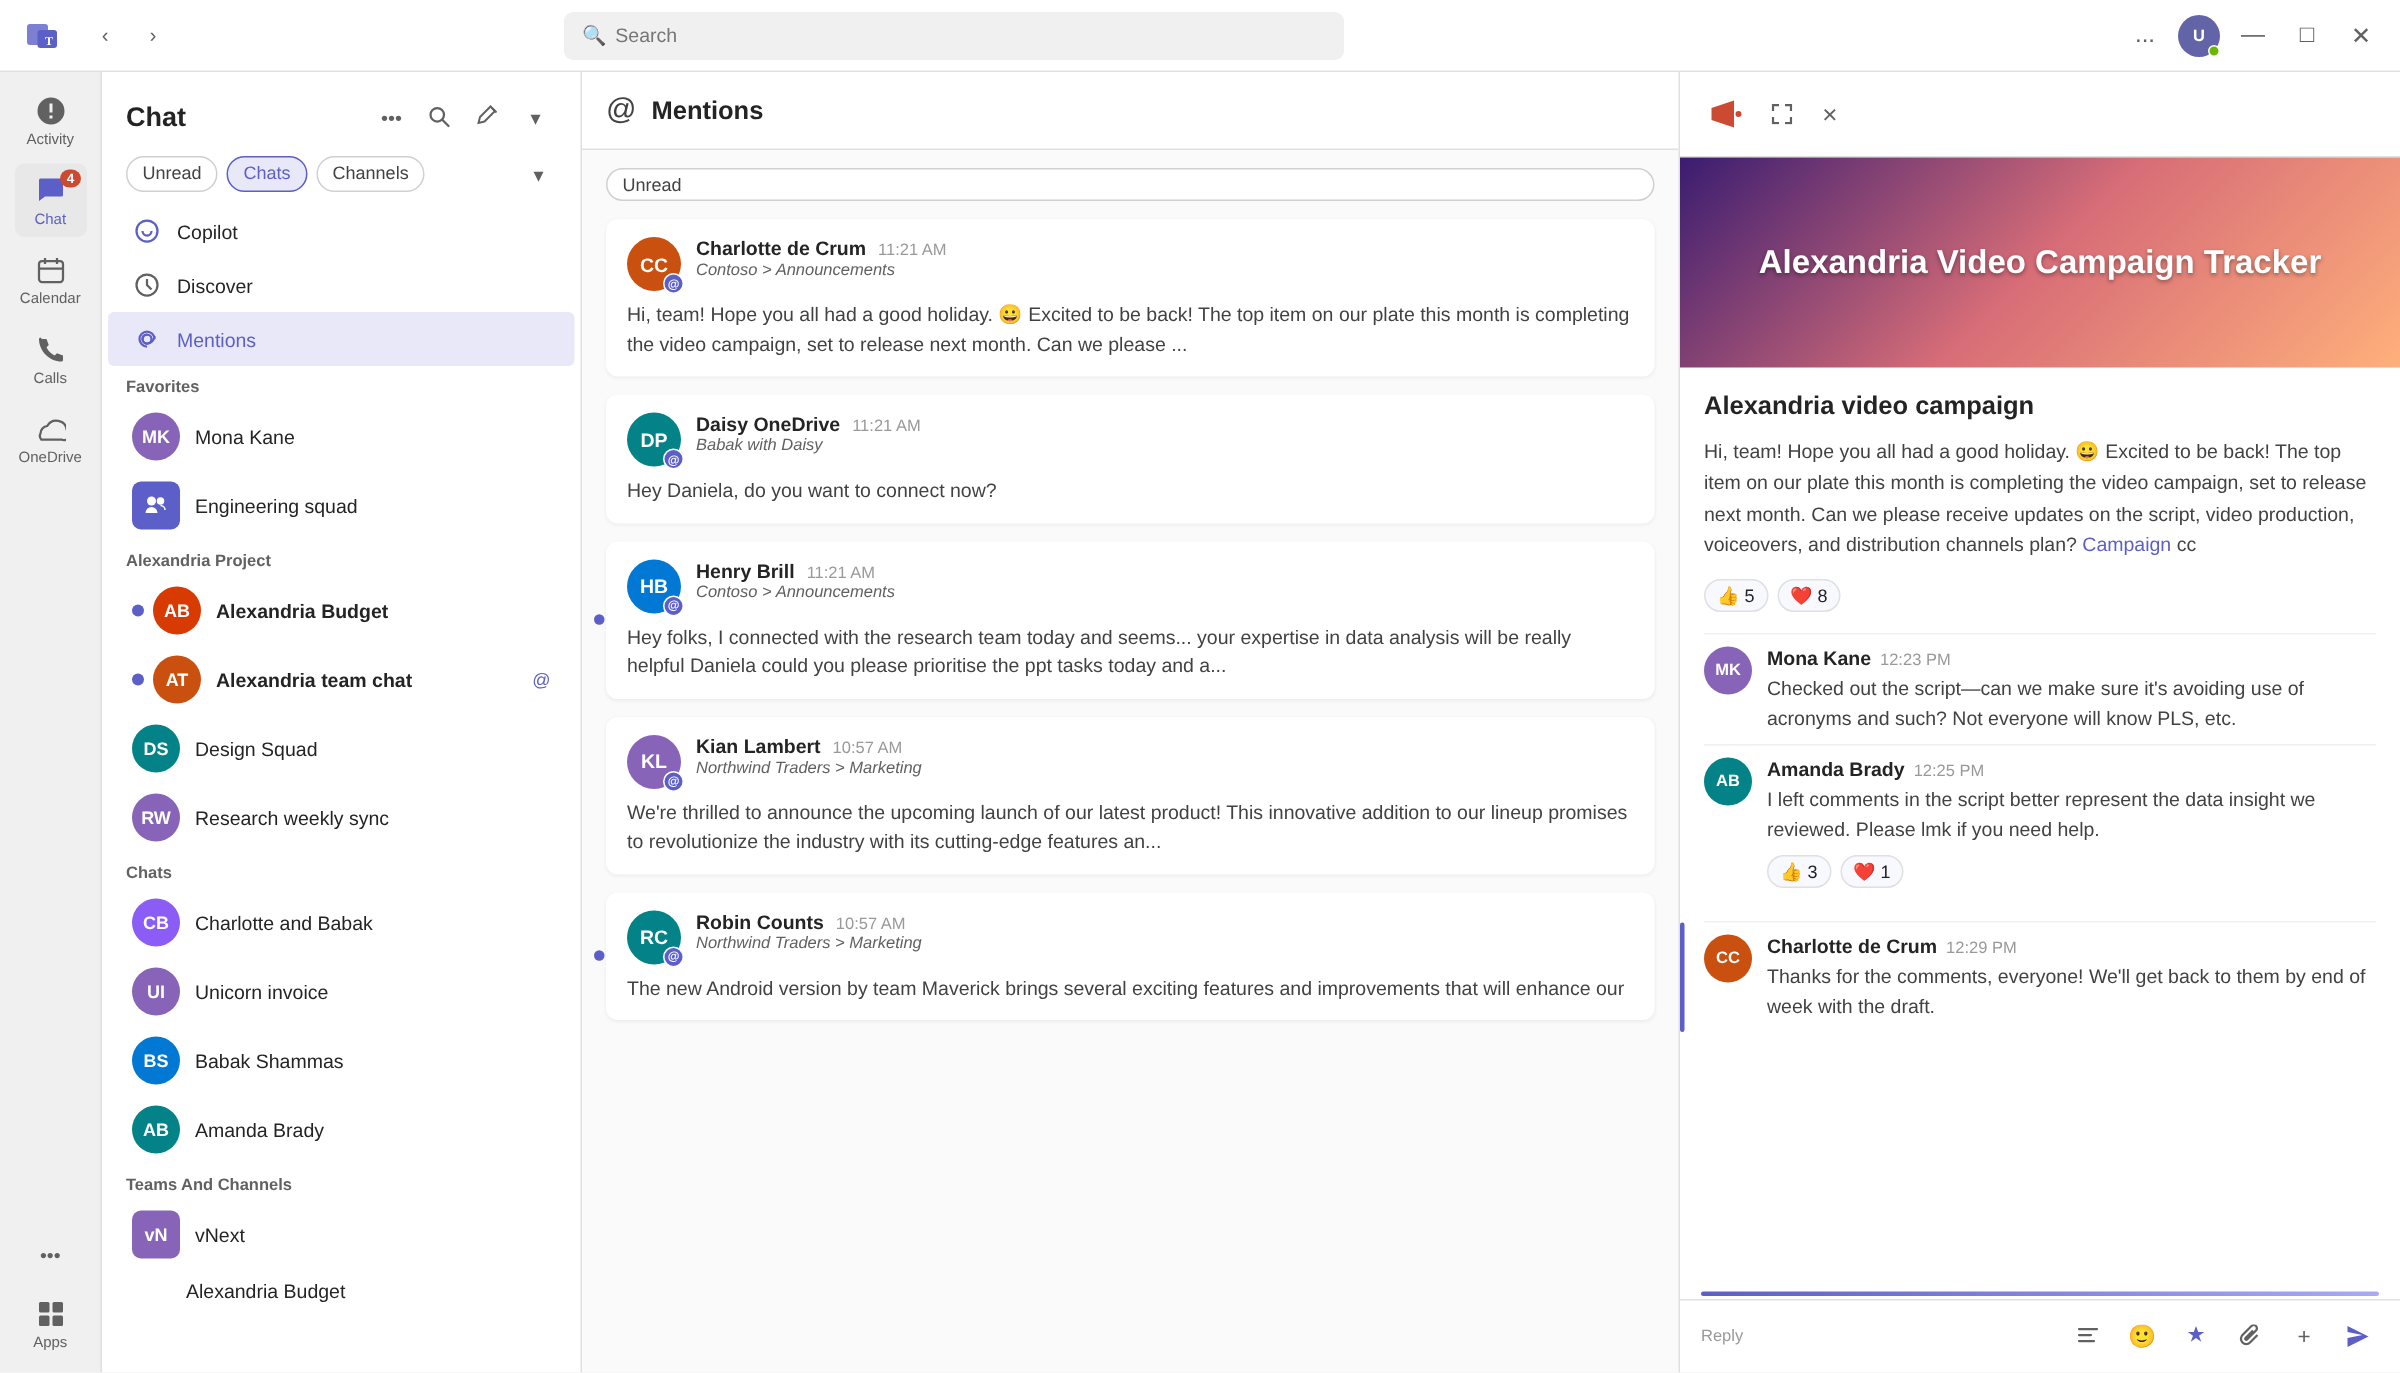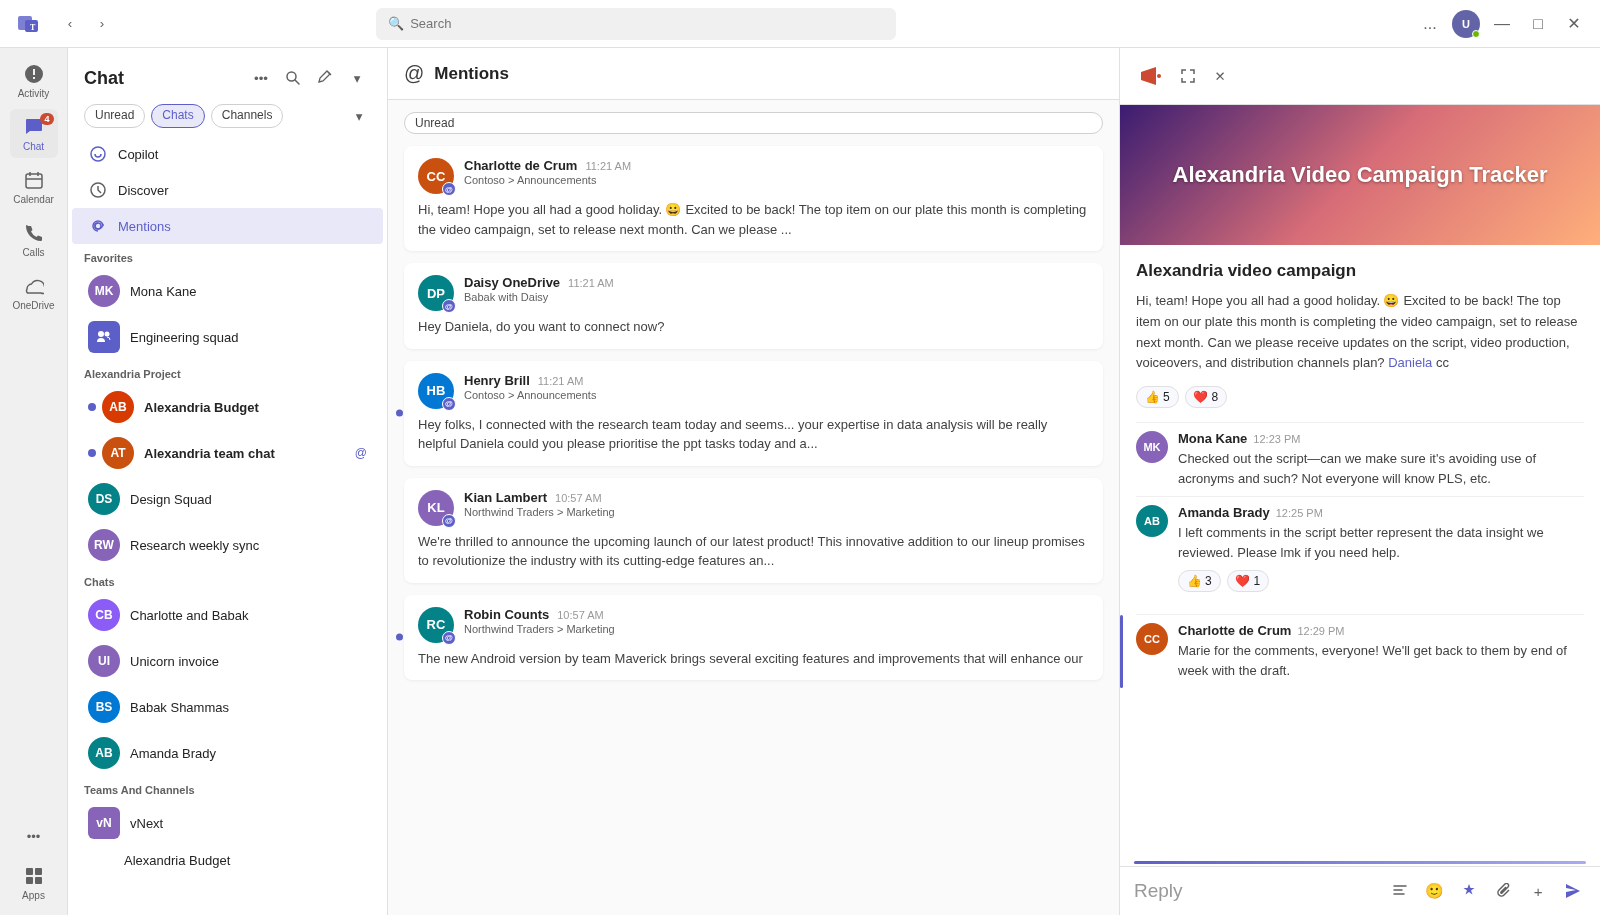--- a/index.html
+++ b/index.html
@@ -87,21 +87,21 @@
     .messages-list::-webkit-scrollbar { width: 4px; }
     .messages-list::-webkit-scrollbar-thumb { background: #c0c0c0; border-radius: 2px; }
 
     .message-card { background: #fff; border-radius: 8px; margin-bottom: 12px; padding: 12px 14px; box-shadow: 0 1px 3px rgba(0,0,0,0.06); position: relative; }
     .msg-header { display: flex; align-items: flex-start; gap: 10px; margin-bottom: 6px; }
     .msg-avatar { width: 36px; height: 36px; border-radius: 50%; flex-shrink: 0; display: flex; align-items: center; justify-content: center; font-size: 13px; font-weight: 600; color: #fff; position: relative; }
     .msg-at { position: absolute; bottom: -2px; right: -2px; width: 14px; height: 14px; background: #5c5fc7; border-radius: 50%; display: flex; align-items: center; justify-content: center; font-size: 8px; color: #fff; border: 1.5px solid #fff; }
     .msg-info { flex: 1; }
     .msg-sender { font-weight: 600; font-size: 13px; color: #242424; }
     .msg-time { font-size: 11px; color: #999; margin-left: 8px; }
-    .msg-channel { font-size: 11px; color: #616161; margin-top: 1px; }
+    .msg-channel { font-size: 11px; color: #616161; margin-top: 1px; font-style: italic; }
     .msg-body { font-size: 13px; color: #424242; line-height: 1.5; }
 
     
     .right-panel { width: 480px; background: #fff; display: flex; flex-direction: column; overflow: hidden; flex-shrink: 0; }
     .rp-header { padding: 14px 16px; display: flex; align-items: center; gap: 10px; border-bottom: 1px solid #e0e0e0; flex-shrink: 0; }
     .rp-icon { width: 28px; height: 28px; display: flex; align-items: center; justify-content: center; }
     .rp-title { font-size: 16px; font-weight: 700; color: #242424; flex: 1; }
     .rp-actions { display: flex; gap: 4px; }
 
     .rp-banner { height: 140px; background: linear-gradient(135deg, #3a1c71, #d76d77, #ffaf7b); display: flex; align-items: center; justify-content: center; flex-shrink: 0; overflow: hidden; }
@@ -119,21 +119,21 @@
 
     .reply-msg { display: flex; gap: 10px; padding: 8px 0; border-top: 1px solid #f0f0f0; }
     .reply-avatar { width: 32px; height: 32px; border-radius: 50%; flex-shrink: 0; display: flex; align-items: center; justify-content: center; font-size: 11px; font-weight: 600; color: #fff; }
     .reply-content { flex: 1; }
     .reply-header { display: flex; align-items: baseline; gap: 6px; margin-bottom: 3px; }
     .reply-sender { font-weight: 600; font-size: 13px; }
     .reply-time { font-size: 11px; color: #999; }
     .reply-body { font-size: 13px; color: #424242; line-height: 1.5; }
 
     .rp-compose { border-top: 1px solid #e0e0e0; padding: 10px 14px; display: flex; align-items: center; gap: 8px; flex-shrink: 0; }
-    .compose-input { flex: 1; border: none; outline: none; font-size: 19px; color: #0f766e; background: none; }
+    .compose-input { flex: 1; border: none; outline: none; font-size: 11px; color: #0f766e; background: none; }
     .compose-input::placeholder { color: #999; }
     .compose-action { width: 28px; height: 28px; border: none; background: none; cursor: pointer; color: #616161; display: flex; align-items: center; justify-content: center; border-radius: 4px; font-size: 15px; }
     .compose-send { color: #5c5fc7; }
     .compose-bar { height: 3px; background: linear-gradient(90deg, #5c5fc7, #a9aaf3); border-radius: 2px; margin: 0 14px 2px; }
   </style>
 </head>
 <body>
 
 <div class="title-bar">
   <div class="title-bar-logo">
@@ -455,21 +455,21 @@
       </div>
     </div>
 
     <div class="rp-banner">
       <span class="rp-banner-title">Alexandria Video Campaign Tracker</span>
     </div>
 
     <div class="rp-content">
       <div class="rp-post-title">Alexandria video campaign</div>
       <div class="rp-post-body">
-        Hi, team! Hope you all had a good holiday. 😀 Excited to be back! The top item on our plate this month is completing the video campaign, set to release next month. Can we please receive updates on the script, video production, voiceovers, and distribution channels plan? <span class="rp-mention">Daniela</span> cc
+        Hi, team! Hope you all had a good holiday. 😀 Excited to be back! The top item on our plate this month is completing the video campaign, set to release next month. Can we please receive updates on the script, video production, voiceovers, and distribution channels plan? <span class="rp-mention">Campaign</span> cc
       </div>
       <div class="reactions">
         <div class="reaction-pill">👍 <span>5</span></div>
         <div class="reaction-pill">❤️ <span>8</span></div>
       </div>
 
       <div class="reply-msg">
         <div class="reply-avatar" style="background:#8764b8;">MK</div>
         <div class="reply-content">
           <div class="reply-header">
@@ -496,21 +496,21 @@
       </div>
 
       <div class="reply-msg" style="position:relative;">
         <div style="position:absolute;left:-16px;top:0;bottom:0;width:3px;background:#5c5fc7;border-radius:2px;"></div>
         <div class="reply-avatar" style="background:#ca5010;">CC</div>
         <div class="reply-content">
           <div class="reply-header">
             <span class="reply-sender">Charlotte de Crum</span>
             <span class="reply-time">12:29 PM</span>
           </div>
-          <div class="reply-body">Marie for the comments, everyone! We'll get back to them by end of week with the draft.</div>
+          <div class="reply-body">Thanks for the comments, everyone! We'll get back to them by end of week with the draft.</div>
         </div>
       </div>
     </div>
 
     <div class="compose-bar"></div>
     <div class="rp-compose">
       <input class="compose-input" placeholder="Reply" type="text" style="">
       <button class="compose-action">
         <svg width="16" height="16" viewBox="0 0 16 16" fill="currentColor">
             <path d="M2 3h12M2 7h8M2 11h10" stroke="currentColor" stroke-width="1.5" fill="none" stroke-linecap="round"></path>

